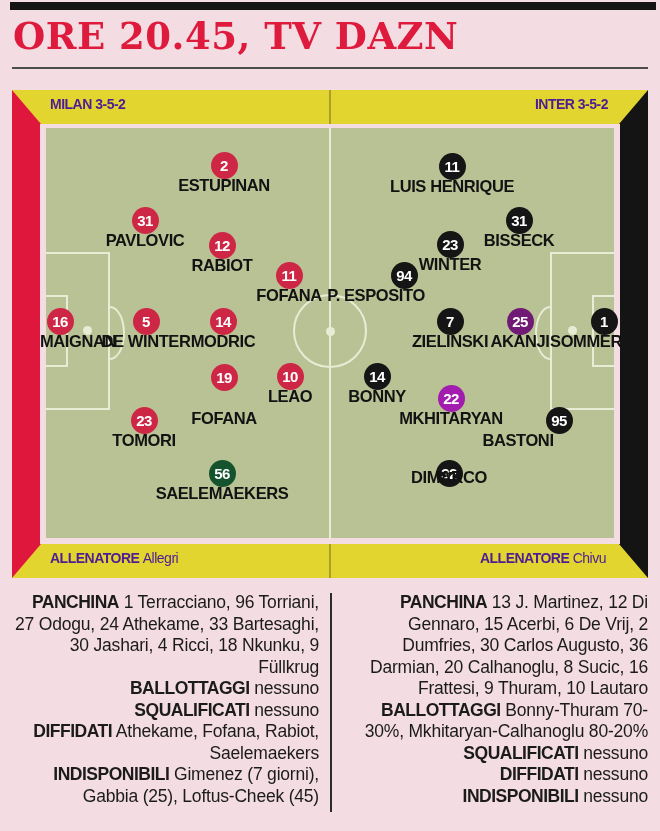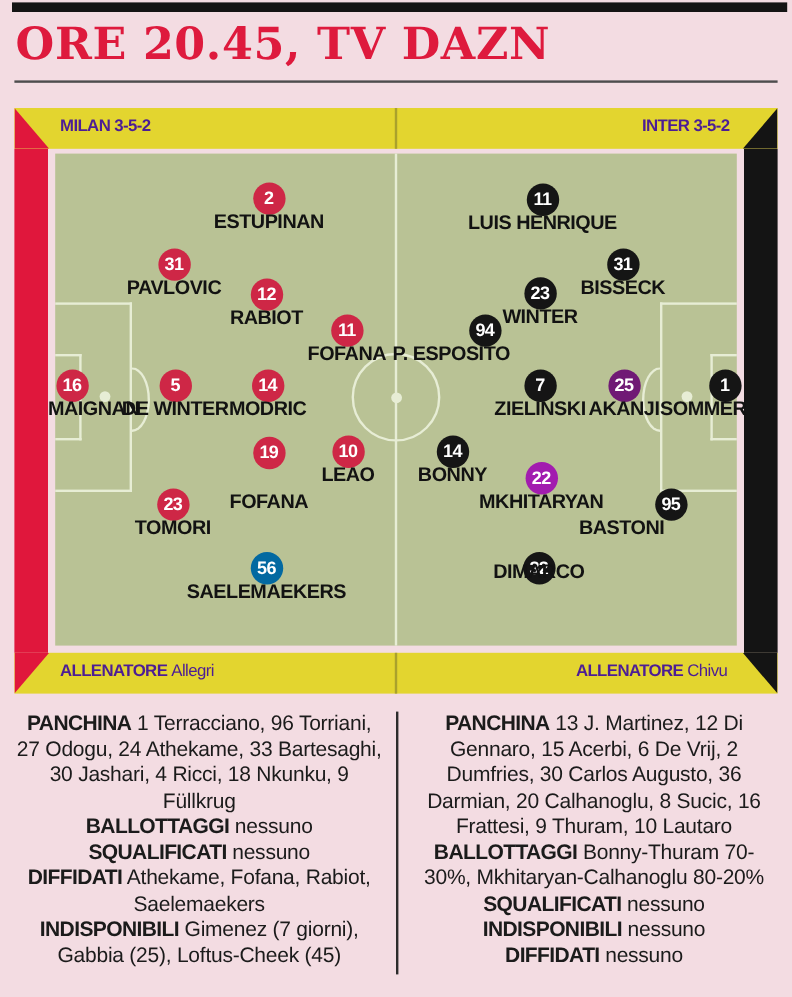--- a/index.html
+++ b/index.html
@@ -59,21 +59,21 @@
     color:#ffffff; font-weight:700; font-size:15px; line-height:27px;
     text-align:center; letter-spacing:-0.5px;
   }
   .player-name {
     position:absolute; transform:translateX(-50%);
     font-weight:700; font-size:16.5px; letter-spacing:-0.4px;
     color:#121212; white-space:nowrap;
   }
 
   .bench {
-    position:absolute; top:592px; width:306px; text-align:center;
+    position:absolute; top:592px; width:306px; text-align:right;
     font-size:17.5px; line-height:21.5px; color:#1b1b1b; letter-spacing:-0.2px;
   }
   .bench.home { left:13px; }
   .bench.away { left:342px; }
   .bench b { font-weight:700; letter-spacing:-0.5px; }
   .bench-divider { position:absolute; left:330px; top:593px; width:2px; height:219px; background:#2c2c2c; }
 </style>
 </head>
 <body>
 
@@ -142,21 +142,21 @@
       <div class="player-circle" style="left: 132.5px; top: 307.5px; background: rgb(206, 39, 70);">5</div>
       <div class="player-name" style="left: 146px; top: 332px;">DE WINTER</div>
       <div class="player-circle" style="left: 209.5px; top: 307.5px; background: rgb(206, 39, 70);">14</div>
       <div class="player-name" style="left: 223px; top: 332px;">MODRIC</div>
       <div class="player-circle" style="left: 276.5px; top: 362.5px; background: rgb(206, 39, 70);">10</div>
       <div class="player-name" style="left: 290px; top: 387px;">LEAO</div>
       <div class="player-circle" style="left: 210.5px; top: 364px; background: rgb(206, 39, 70);">19</div>
       <div class="player-name" style="left: 224px; top: 409px;">FOFANA</div>
       <div class="player-circle" style="left: 130.5px; top: 406.5px; background: rgb(206, 39, 70);">23</div>
       <div class="player-name" style="left: 144px; top: 431px;">TOMORI</div>
-      <div class="player-circle" style="left: 208.5px; top: 459.5px; background: #0369a1;">56</div>
+      <div class="player-circle" style="left: 208.5px; top: 459.5px; background: #14532d;">56</div>
       <div class="player-name" style="left: 222px; top: 484px;">SAELEMAEKERS</div>
       <div class="player-circle" style="left: 438.5px; top: 152.5px; background: rgb(21, 21, 21);">11</div>
       <div class="player-name" style="left: 452px; top: 177px;">LUIS HENRIQUE</div>
       <div class="player-circle" style="left: 505.5px; top: 206.5px; background: rgb(21, 21, 21);">31</div>
       <div class="player-name" style="left: 519px; top: 231px;">BISSECK</div>
       <div class="player-circle" style="left: 436.5px; top: 230.5px; background: rgb(21, 21, 21);">23</div>
       <div class="player-name" style="left: 450px; top: 255px;">WINTER</div>
       <div class="player-circle" style="left: 362.5px; top: 261.5px; background: rgb(21, 21, 21); margin-left: 28px;">94</div>
       <div class="player-name" style="left: 376px; top: 286px;">P. ESPOSITO</div>
       <div class="player-circle" style="left: 436.5px; top: 307.5px; background: rgb(21, 21, 21);">7</div>
@@ -179,17 +179,17 @@
       <div><b>PANCHINA</b> 1 Terracciano, 96 Torriani, 27 Odogu, 24 Athekame, 33 Bartesaghi, 30 Jashari, 4 Ricci, 18 Nkunku, 9 Füllkrug</div>
       <div><b>BALLOTTAGGI</b> nessuno</div>
       <div><b>SQUALIFICATI</b> nessuno</div>
       <div><b>DIFFIDATI</b> Athekame, Fofana, Rabiot, Saelemaekers</div>
       <div><b>INDISPONIBILI</b> Gimenez (7 giorni), Gabbia (25), Loftus-Cheek (45)</div>
     </div>
   <div class="bench away" id="bench-away">
       <div><b>PANCHINA</b> 13 J. Martinez, 12 Di Gennaro, 15 Acerbi, 6 De Vrij, 2 Dumfries, 30 Carlos Augusto, 36 Darmian, 20 Calhanoglu, 8 Sucic, 16 Frattesi, 9 Thuram, 10 Lautaro</div>
       <div><b>BALLOTTAGGI</b> Bonny-Thuram 70-30%, Mkhitaryan-Calhanoglu 80-20%</div>
       <div><b>SQUALIFICATI</b> nessuno</div>
+      <div><b>DIFFIDATI</b> nessuno</div>
       <div><b>INDISPONIBILI</b> nessuno</div>
-      <div><b>DIFFIDATI</b> nessuno</div>
     </div>
   <div class="bench-divider"></div>
 </div>
 
 </body></html>

